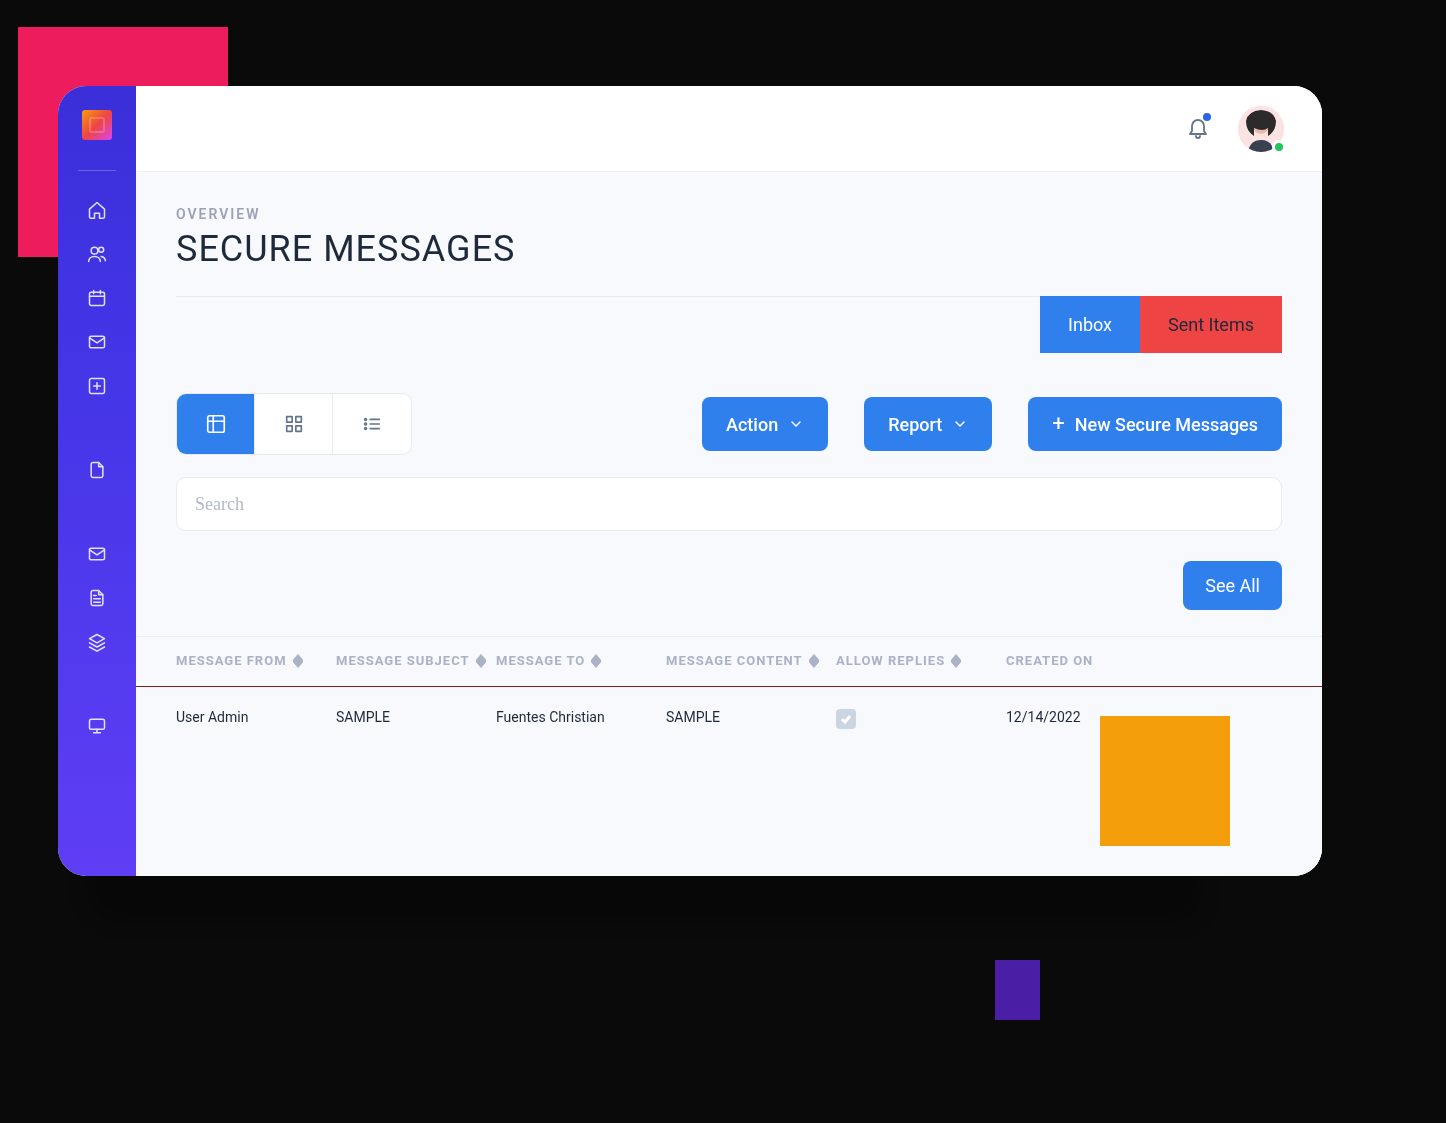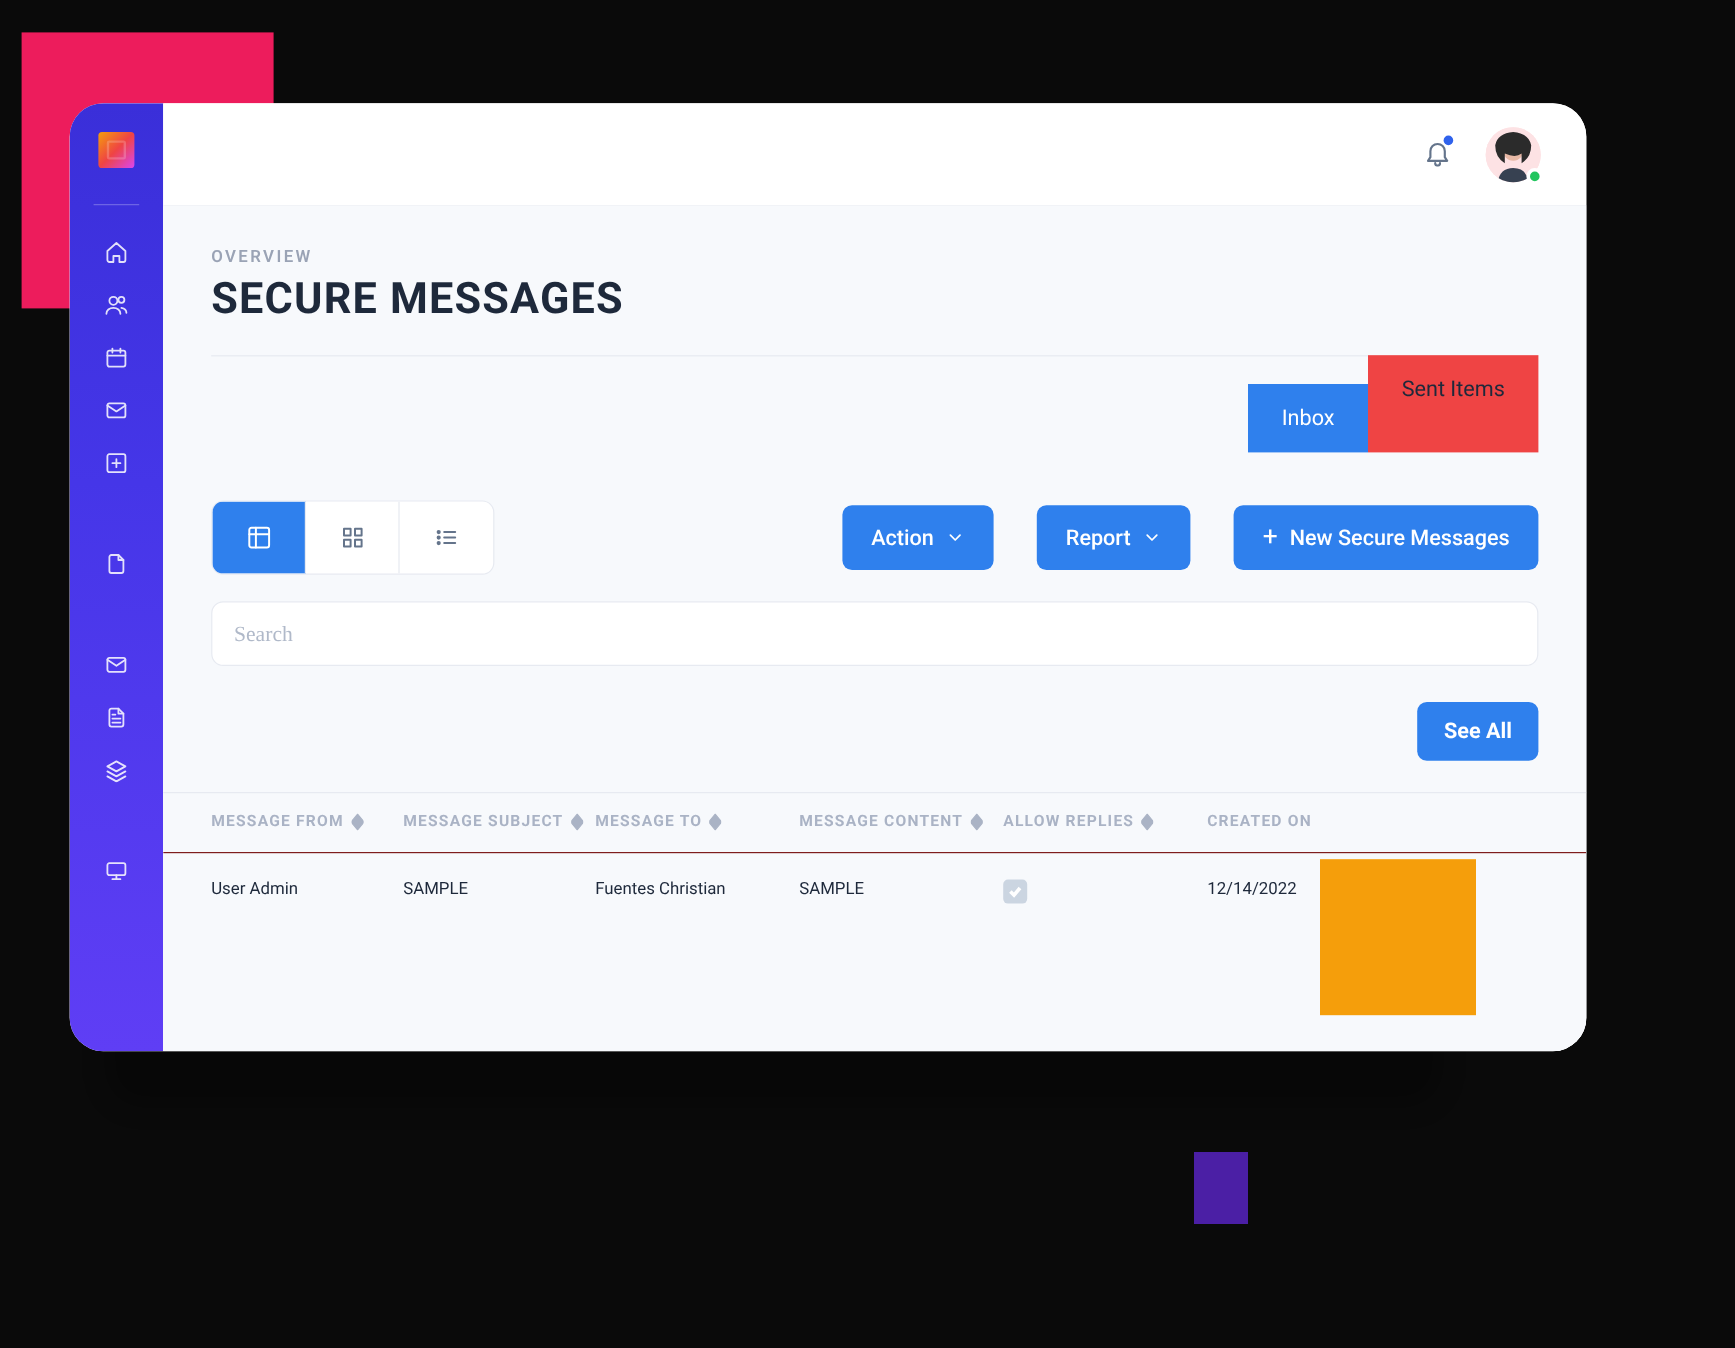--- a/index.html
+++ b/index.html
@@ -53,45 +53,45 @@
     gap: 28px;
   }
   .bell { position:relative; cursor:pointer;}
   .bell svg{ width:24px; height:24px; stroke:#64748b; fill:none; stroke-width:1.8; stroke-linecap:round; stroke-linejoin:round;}
   .bell-dot{ position:absolute; top:-2px; right:-1px; width:8px; height:8px; background:#2f62ec; border-radius:50%;}
   .avatar { width:46px; height:46px; border-radius:50%; background:#fde2e4; position:relative; overflow:visible; cursor:pointer;}
   .avatar svg{width:46px;height:46px;}
   .avatar-status{position:absolute; right:-2px; bottom:-2px; width:14px; height:14px; border-radius:50%; background:#22c55e; border:3px solid #fff;}
   .content { flex:1; background:#f7f9fc; padding: 34px 0 0 0; overflow:hidden;}
   .overview { padding: 0 40px; letter-spacing:2px; font-size:14px; color:#9aa3b5; font-weight:600;}
-  .page-title { padding: 6px 40px 26px 40px; font-size:36px; font-weight:700; color:#1e293b; letter-spacing:1px;}
+  .page-title { padding: 6px 40px 26px 40px; font-size:36px; font-weight:400; color:#1e293b; letter-spacing:1px;}
   hr.sep { margin: 0 40px; border:none; border-top:1px solid #e7eaf1;}
   .tabs-row { display:flex; justify-content:flex-end; padding: 0 40px; margin-top:-1px;}
   .tabs { display:flex; }
   .tab { padding: 18px 28px; font-size:18px; cursor:pointer; background:#ef4444; color:#1e293b;}
-  .tab.active { background:#2f80ed; color:#fff;margin-top:24px;}
+  .tab.active { background:#2f80ed; color:#fff;}
   .toolbar { display:flex; align-items:center; justify-content:space-between; padding: 40px 40px 22px 40px; gap:20px;}
   .view-switch { display:flex; background:#fff; border:1px solid #e7eaf1; border-radius:10px; overflow:hidden;}
   .view-btn { width:78px; height:60px; display:flex; align-items:center; justify-content:center; cursor:pointer; border-right:1px solid #e7eaf1;}
   .view-btn:last-child{border-right:none;}
   .view-btn.active{ background:#2f80ed;}
   .view-btn svg{ width:22px; height:22px; stroke:#64748b; fill:none; stroke-width:1.8; stroke-linecap:round; stroke-linejoin:round;}
   .view-btn.active svg{ stroke:#fff;}
   .actions { display:flex; gap:36px;}
   .btn { background:#2f80ed; color:#fff; border:none; border-radius:8px; padding:16px 24px; font-size:18px; font-weight:500; display:flex; align-items:center; gap:10px; cursor:pointer;}
   .btn svg{width:16px;height:16px;stroke:#fff;fill:none;stroke-width:2.2;stroke-linecap:round;stroke-linejoin:round;}
   .btn .plus{font-size:22px;line-height:1;font-weight:400;}
   .search-wrap{ padding: 0 40px 20px 40px;}
   .search {
     width:100%; height:54px; border:1px solid #e7eaf1; border-radius:10px; background:#fff;
     padding: 0 18px; font-size:18px; color:#1e293b; outline:none;font-family:Liberation Serif, serif;
   }
   .search::placeholder{color:#b0b9c9;}
   .seeall-row{ display:flex; justify-content:flex-end; padding: 10px 40px 26px 40px;}
-  .seeall{ background:#2f80ed; color:#fff; border:none; border-radius:8px; padding:14px 22px; font-size:18px; font-weight:700; cursor:pointer;}
+  .seeall{ background:#2f80ed; color:#fff; border:none; border-radius:8px; padding:14px 22px; font-size:18px; font-weight:400; cursor:pointer;}
   .table { width:100%;}
   .thead { display:grid; grid-template-columns: 160px 160px 170px 170px 170px 160px; border-top:1px solid #e7eaf1; border-bottom:1px solid #7f1d1d; padding:16px 40px 16px 40px;}
   .th { font-size:13px; font-weight:700; letter-spacing:1px; color:#aab3c5; display:flex; align-items:center; gap:6px; cursor:pointer; line-height:1.3; min-width:0;}
   .th .label{white-space:normal;}
   .sort{ display:inline-flex; flex-direction:column; line-height:0;}
   .sort svg{width:10px;height:7px;stroke:#aab3c5;fill:#aab3c5;}
   .tbody-row { display:grid; grid-template-columns: 160px 160px 170px 170px 170px 160px; padding:22px 40px 6px 40px; font-size:14px; color:#1e293b;}
   .td{min-width:0;}
   .checkbox-icon{width:20px;height:20px;border-radius:4px;background:#cbd5e1;display:inline-flex;align-items:center;justify-content:center;}
   .checkbox-icon svg{width:12px;height:12px;stroke:#fff;fill:none;stroke-width:3;}

